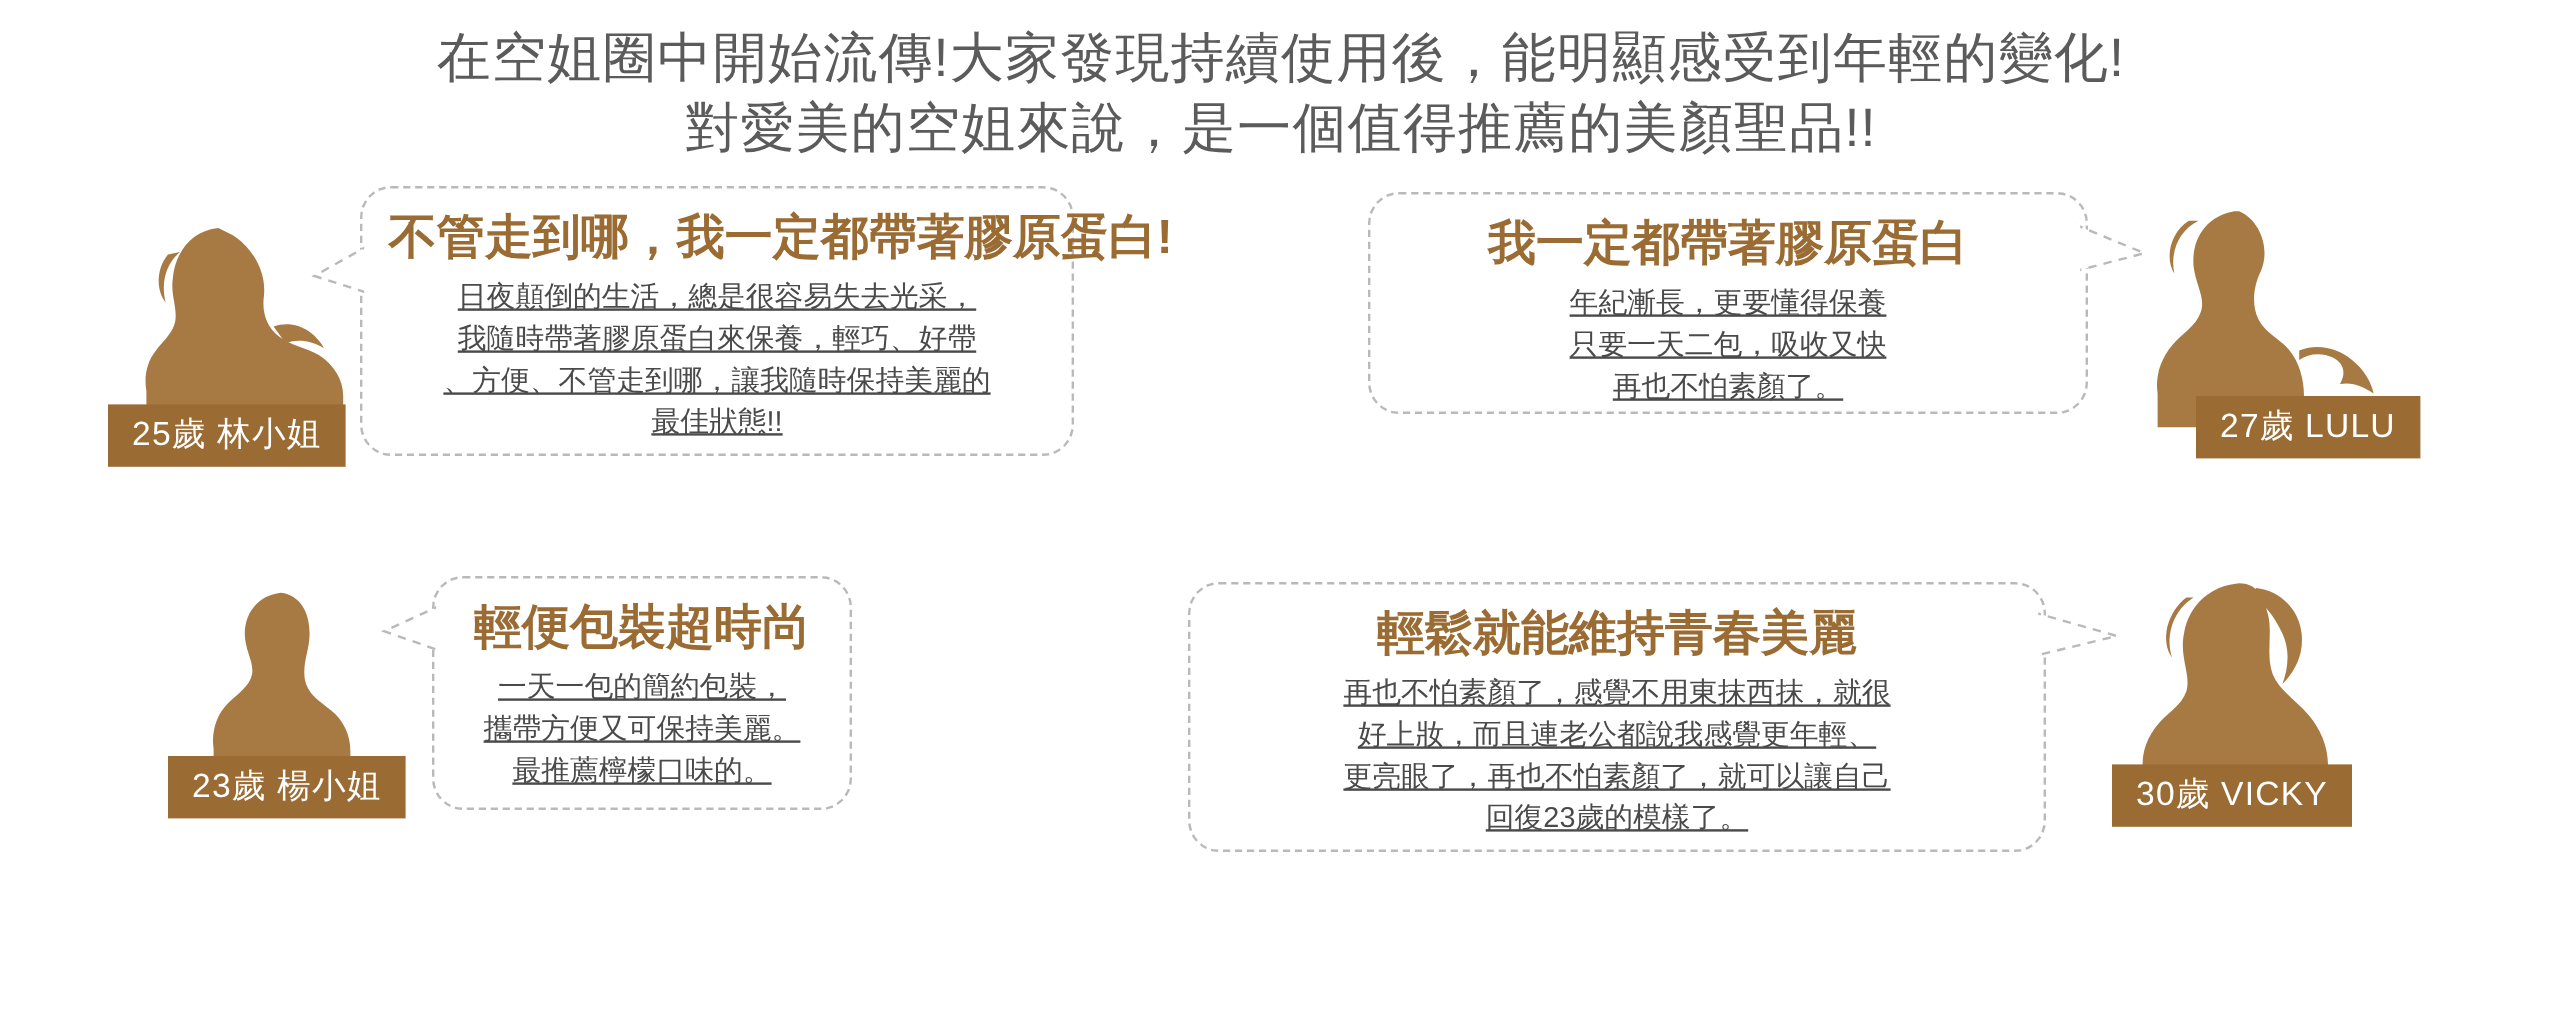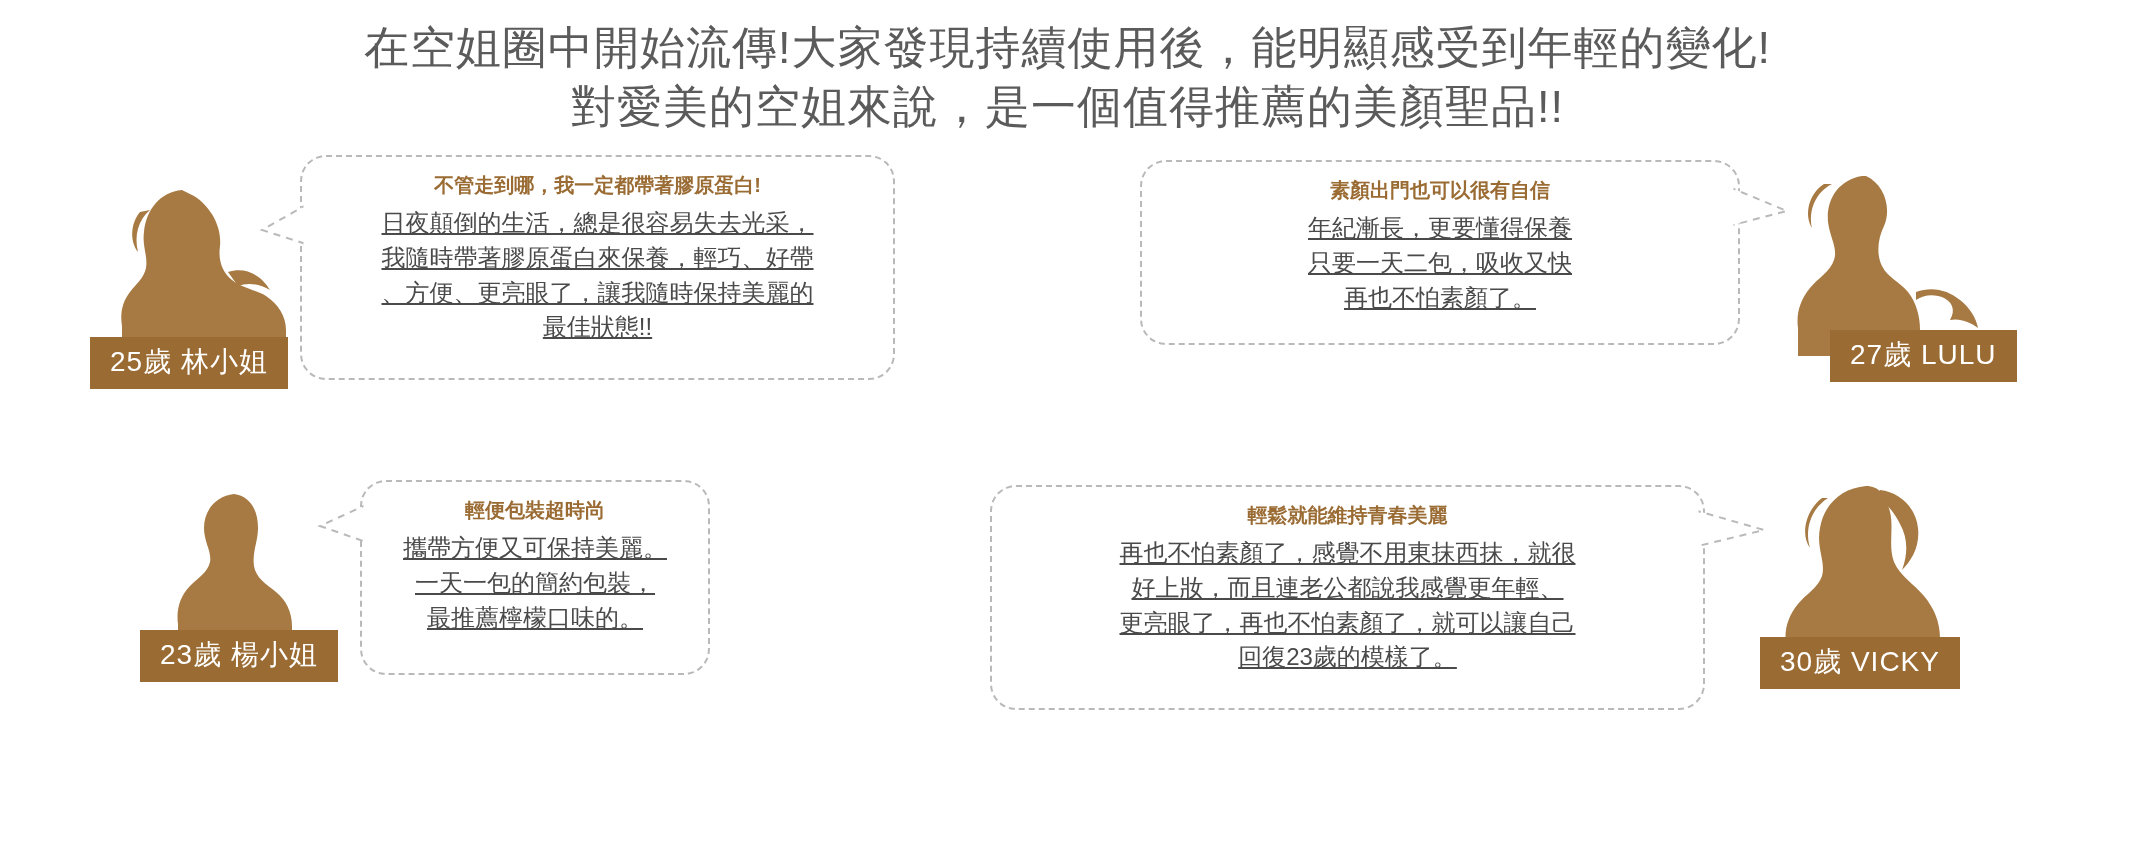--- a/index.html
+++ b/index.html
@@ -68,21 +68,21 @@
     border: 2px dashed #b9b9b9;
     border-radius: 26px;
     background: #ffffff;
     box-sizing: border-box;
     padding: 16px 22px 20px 22px;
     text-align: center;
   }
   .bubble .b-title {
     color: #9a6b33;
     font-weight: bold;
-    font-size: 20px;
+    font-size: 40px;
     line-height: 1.25;
     margin-bottom: 8px;
     white-space: nowrap;
   }
   .bubble .b-body {
     color: #4a4a4a;
     font-size: 24px;
     line-height: 1.45;
   }
   .bubble .b-body span { display: block; white-space: nowrap; text-decoration: underline; }
@@ -126,21 +126,21 @@
       </svg>
     </div>
 
     <div class="badge" style="left:-20px; top:157px;">25歲 林小姐</div>
 
     <div class="bubble" style="left:190px; top:-25px; width:595px; height:225px;">
       <div class="b-title">不管走到哪，我一定都帶著膠原蛋白!</div>
       <div class="b-body">
         <span>日夜顛倒的生活，總是很容易失去光采，</span>
         <span>我隨時帶著膠原蛋白來保養，輕巧、好帶</span>
-        <span>、方便、更亮眼了，讓我隨時保持美麗的</span>
+        <span>、方便、不管走到哪，讓我隨時保持美麗的</span>
         <span>最佳狀態!!</span>
       </div>
     </div>
 
     <div class="tail" style="left:150px; top:20px;">
       <svg width="60" height="60" viewBox="0 0 60 60">
         <path d="M48 4 L2 30 L46 44" fill="#ffffff" stroke="#b9b9b9" stroke-width="2" stroke-dasharray="7 6"></path>
         <path d="M46 3 L46 46" stroke="#ffffff" stroke-width="5"></path>
       </svg>
     </div>
@@ -158,21 +158,21 @@
           <path d="M146 122 C162 116 178 120 190 130 C200 138 206 148 208 158
                    C200 152 190 148 180 150 C186 140 182 132 174 128 C166 124 154 124 146 130 Z"></path>
           <path d="M62 14 C46 22 38 40 42 58 C34 46 38 24 54 14 Z"></path>
         </g>
       </svg>
     </div>
 
     <div class="badge" style="left:690px; top:155px;">27歲 LULU</div>
 
     <div class="bubble" style="left:0px; top:-15px; width:600px; height:185px;">
-      <div class="b-title">素顏出門也可以很有自信</div>
+      <div class="b-title">我一定都帶著膠原蛋白</div>
       <div class="b-body">
         <span>年紀漸長，更要懂得保養</span>
         <span>只要一天二包，吸收又快</span>
         <span>再也不怕素顏了。</span>
       </div>
     </div>
 
     <div class="tail" style="left:585px; top:10px;">
       <svg width="70" height="60" viewBox="0 0 70 60">
         <path d="M4 2 L62 26 L8 40" fill="#ffffff" stroke="#b9b9b9" stroke-width="2" stroke-dasharray="7 6"></path>
@@ -193,22 +193,22 @@
           <path d="M34 100 C24 110 20 124 24 138 C18 128 18 110 28 100 Z"></path>
         </g>
       </svg>
     </div>
 
     <div class="badge" style="left:-20px; top:140px;">23歲 楊小姐</div>
 
     <div class="bubble" style="left:200px; top:-10px; width:350px; height:195px;">
       <div class="b-title">輕便包裝超時尚</div>
       <div class="b-body">
+        <span>一天一包的簡約包裝，</span>
         <span>攜帶方便又可保持美麗。</span>
-        <span>一天一包的簡約包裝，</span>
         <span>最推薦檸檬口味的。</span>
       </div>
     </div>
 
     <div class="tail" style="left:158px; top:12px;">
       <svg width="60" height="60" viewBox="0 0 60 60">
         <path d="M50 2 L2 24 L48 40" fill="#ffffff" stroke="#b9b9b9" stroke-width="2" stroke-dasharray="7 6"></path>
         <path d="M48 1 L48 42" stroke="#ffffff" stroke-width="5"></path>
       </svg>
     </div>

